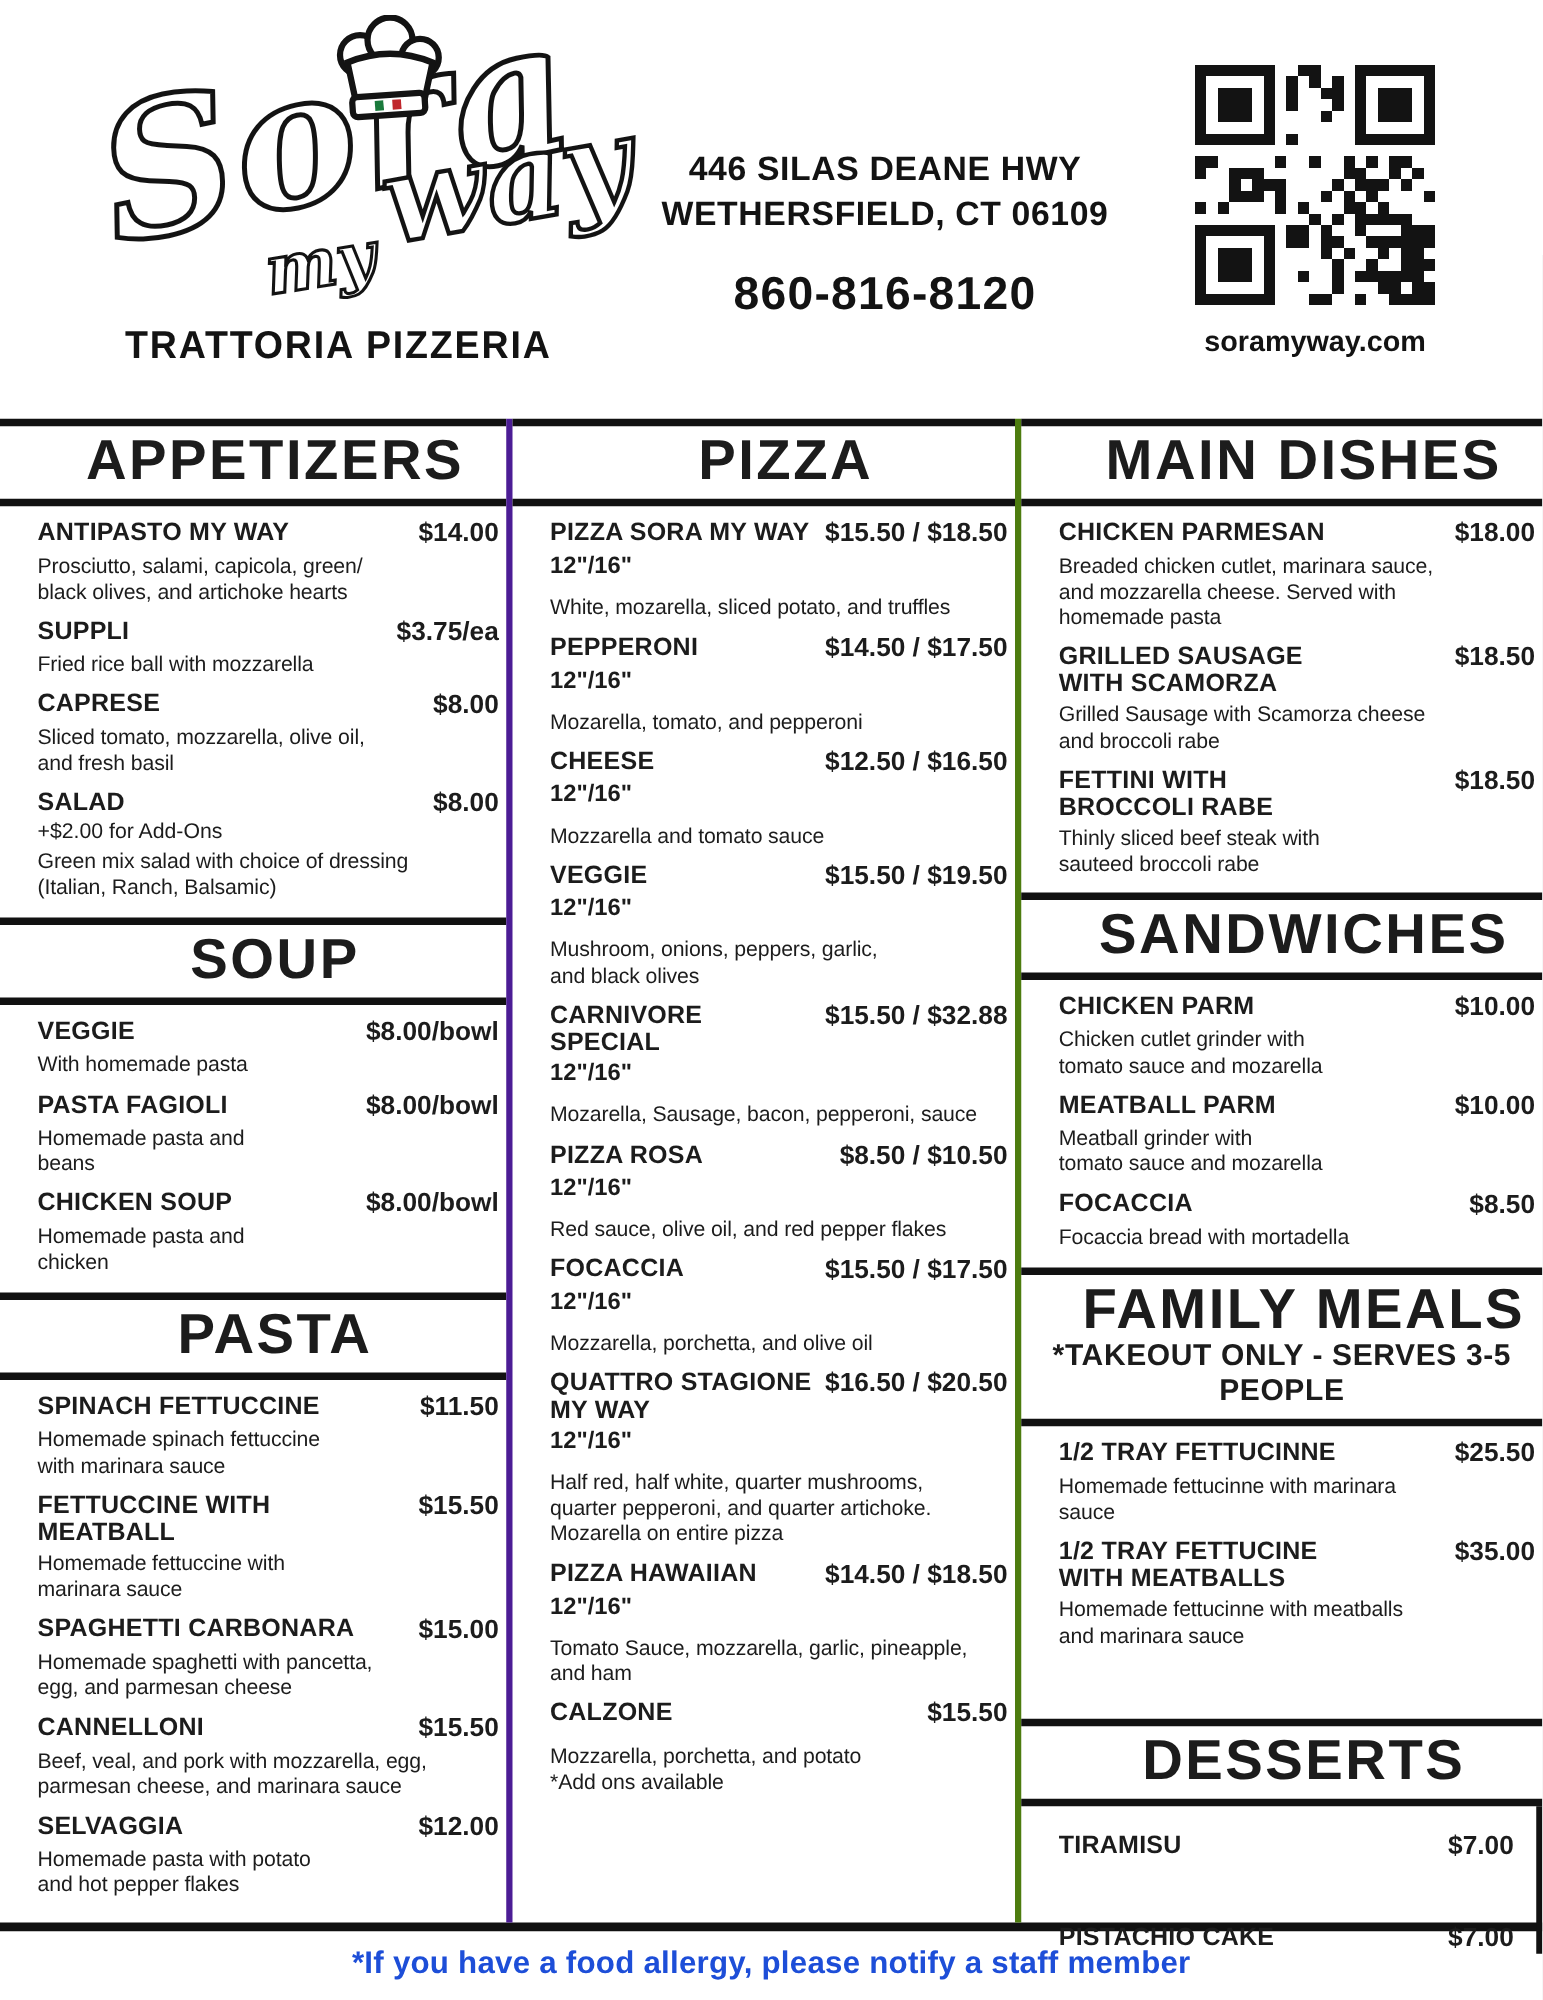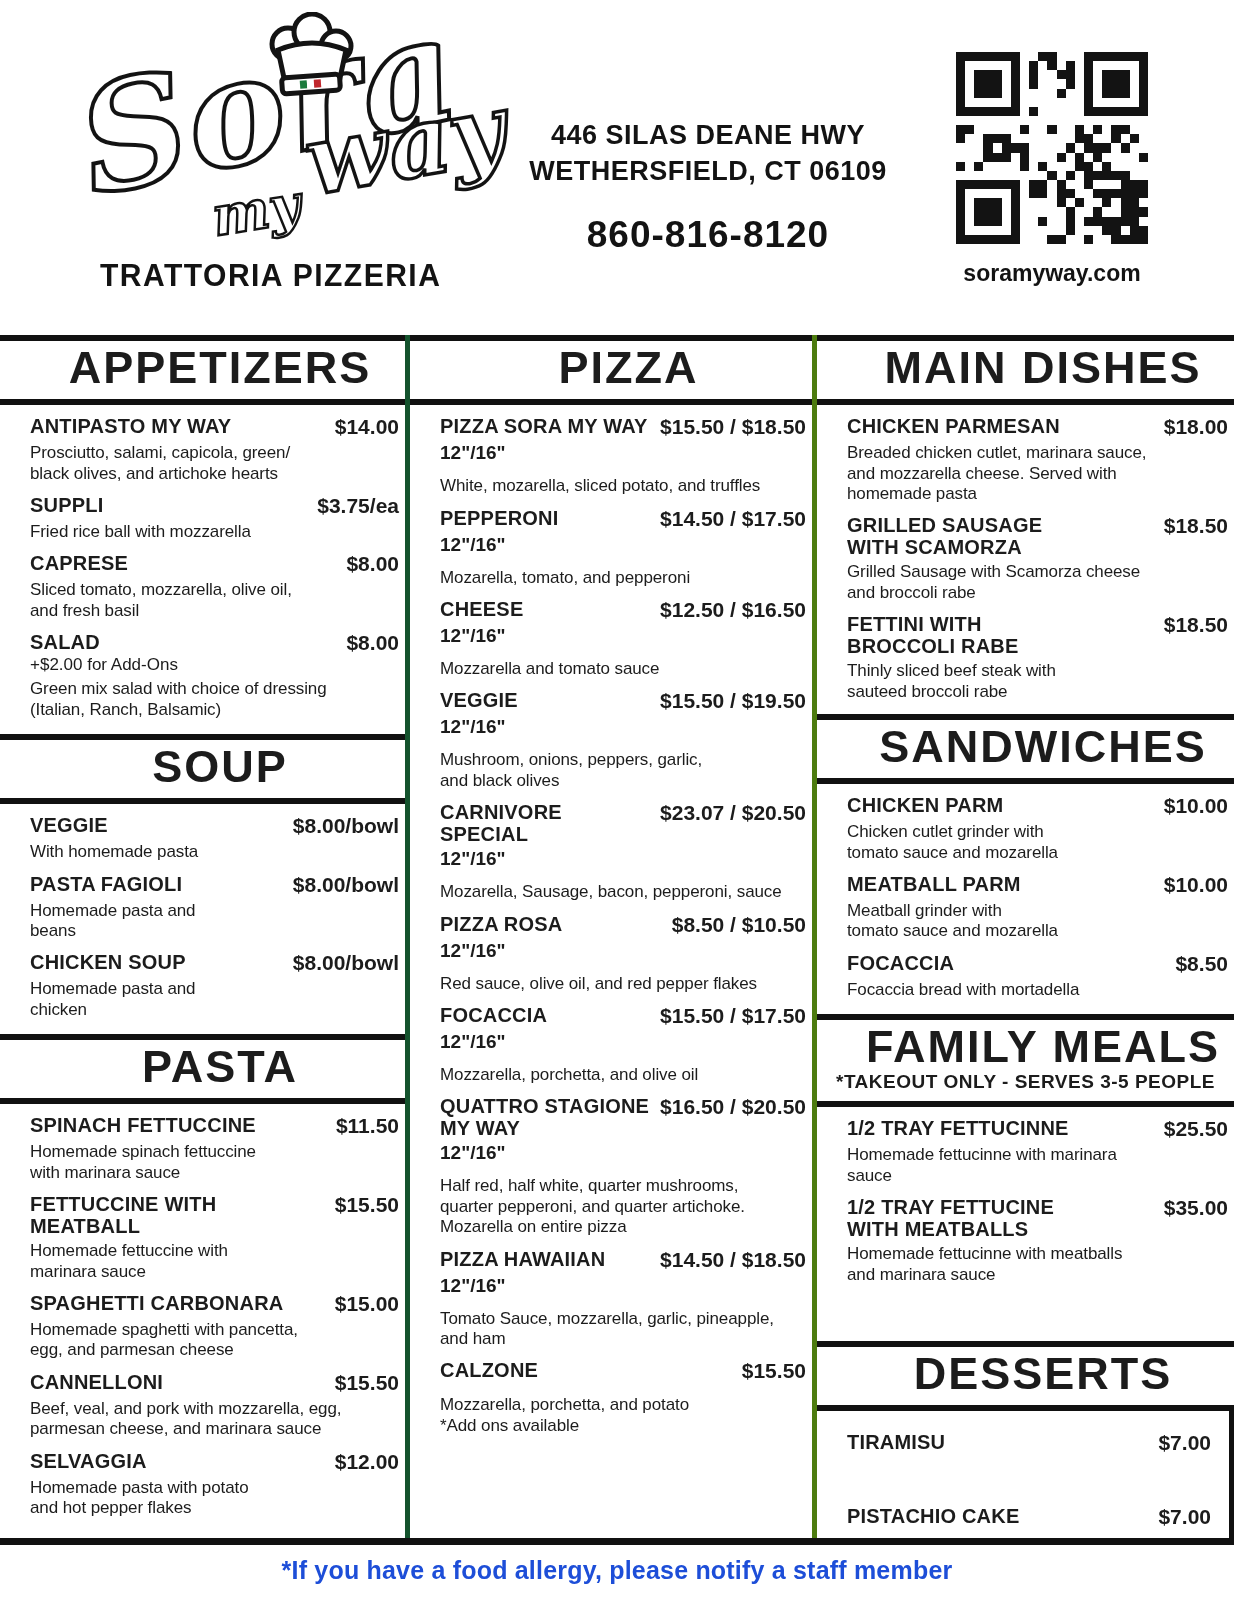--- a/index.html
+++ b/index.html
@@ -23,26 +23,26 @@
   .phone { font-size:37px; font-weight:bold; letter-spacing:1px; margin-top:24px; }
 
   .qr-block { position:absolute; right:86px; top:52px; width:192px; text-align:center; }
   .qr-block svg { display:block; width:192px; height:192px; }
   .site { font-size:23px; font-weight:bold; margin-top:16px; color:#131313; }
 
   
   .menu { display:flex; height:1210px; border-bottom:7px solid #111; }
   .col { display:flex; flex-direction:column; }
   .col1 { width:405px; }
-  .col2 { width:407px; border-left:5px solid #14532d; }
+  .col2 { width:407px; border-left:5px solid #4c1d95; }
   .col3 { flex:1; border-left:5px solid #4d7c0f; }
 
   .sec-head { border-top:6px solid #111; border-bottom:6px solid #111; text-align:center; padding:3px 0 8px; }
   .sec-title { font-size:45px; font-weight:bold; letter-spacing:2px; line-height:1.05; color:#1c1c1c;padding-left:35px; }
-  .sec-sub { font-size:19px; font-weight:bold; letter-spacing:0.5px; margin-top:1px; }
+  .sec-sub { font-size:24px; font-weight:bold; letter-spacing:0.5px; margin-top:1px; }
   .head-soup, .head-pasta { margin-top:14px; }
   .head-sandwiches { margin-top:12px; }
   .head-family { margin-top:14px; }
   .head-desserts { margin-top:56px; }
 
   .items { padding:0 6px 0 30px; }
   .item { margin-top:10px; }
   .row { display:flex; justify-content:space-between; align-items:flex-start; }
   .name { font-size:20px; font-weight:bold; letter-spacing:0.2px; line-height:1.1; white-space:pre-line; }
   .price { font-size:21px; font-weight:bold; white-space:nowrap; padding-left:8px; }
@@ -367,21 +367,21 @@
               <div class="name">VEGGIE</div>
               <div class="price">$15.50 / $19.50</div>
             </div>
           <div class="size">12"/16"</div>
           <div class="desc">Mushroom, onions, peppers, garlic,
 and black olives</div>
         </div>
         <div class="item">
           <div class="row">
               <div class="name">CARNIVORE SPECIAL</div>
-              <div class="price">$23.07 / $20.50</div>
+              <div class="price">$15.50 / $32.88</div>
             </div>
           <div class="size">12"/16"</div>
           <div class="desc">Mozarella, Sausage, bacon, pepperoni, sauce</div>
         </div>
         <div class="item">
           <div class="row">
               <div class="name">PIZZA ROSA</div>
               <div class="price">$8.50 / $10.50</div>
             </div>
           <div class="size">12"/16"</div>

